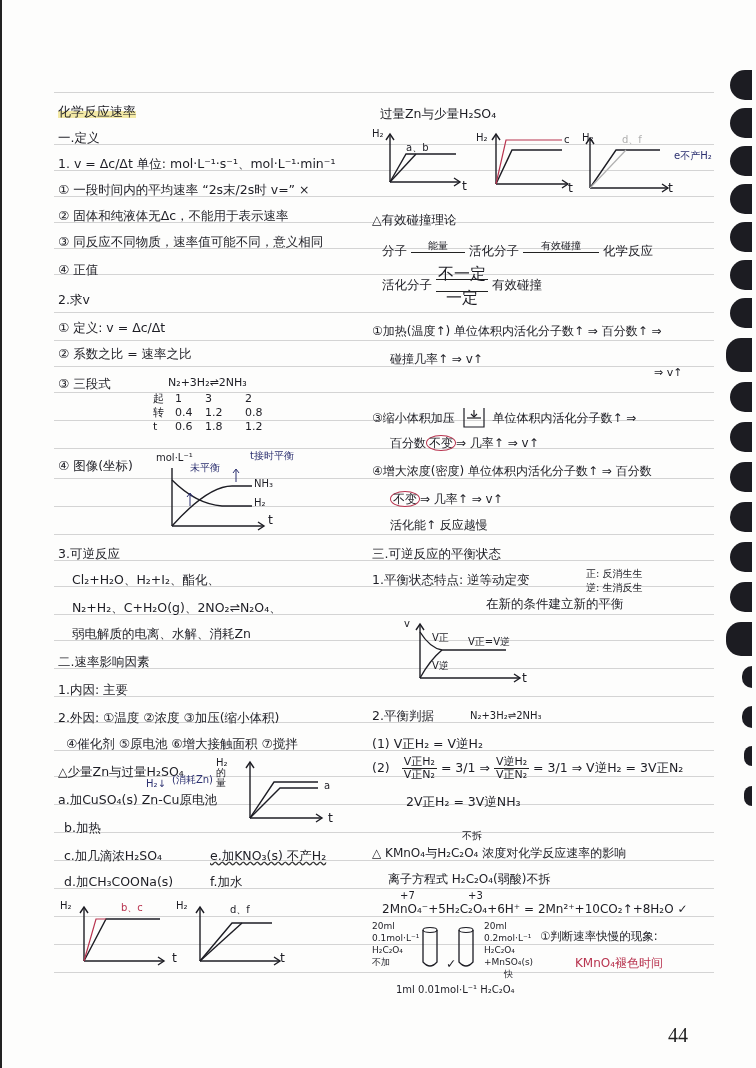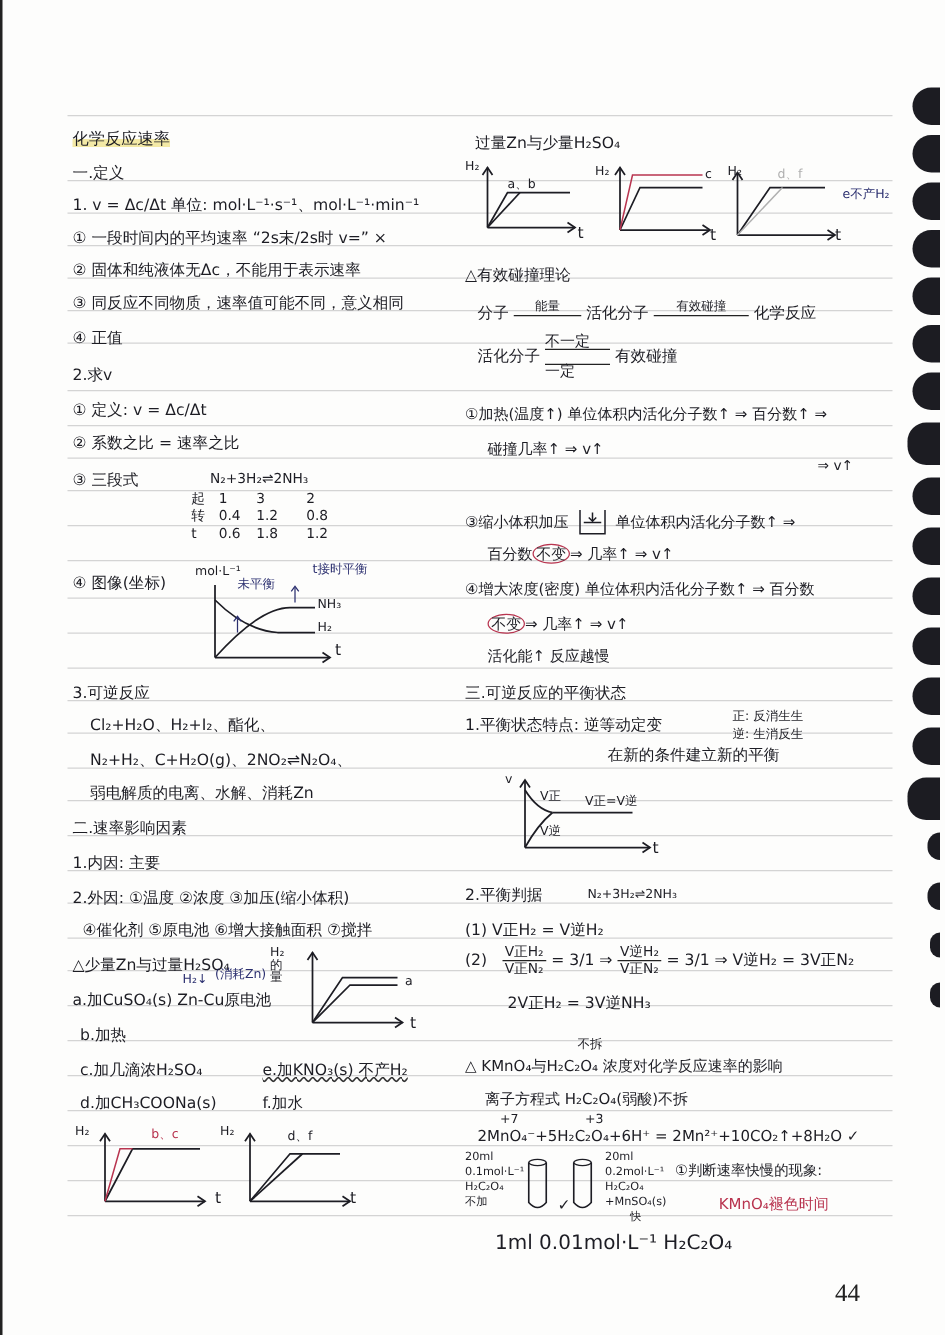--- a/index.html
+++ b/index.html
@@ -258,21 +258,21 @@
     <div class="line" style="top:212px;left:0">△有效碰撞理论</div>
     <div class="line" style="top:240px;left:10px">
       <span>分子</span>
       <span style="display:inline-block;position:relative;width:54px;text-align:center;border-bottom:1px solid #222;font-size:10px;vertical-align:6px">能量</span>
       <span>活化分子</span>
       <span style="display:inline-block;width:76px;text-align:center;border-bottom:1px solid #222;font-size:10px;vertical-align:6px">有效碰撞</span>
       <span>化学反应</span>
     </div>
     <div class="line" style="top:268px;left:10px">
       <span>活化分子</span>
-      <span style="display:inline-block;width:52px;text-align:left;font-size:12px;vertical-align:middle;line-height:11px">
+      <span style="display:inline-block;width:52px;text-align:center;font-size:16px;vertical-align:middle;line-height:11px">
         <span style="display:block;border-bottom:1px solid #222">不一定</span>
         <span style="display:block;border-top:1px solid #222;margin-top:11px">一定</span>
       </span>
       <span>有效碰撞</span>
     </div>
 
     <div class="line" style="top:324px;left:0;font-size:12px">①加热(温度↑) 单位体积内活化分子数↑ ⇒ 百分数↑ ⇒</div>
     <div class="line" style="top:352px;left:18px;font-size:12px">碰撞几率↑ ⇒ v↑</div>
     <div class="line" style="top:366px;left:282px;font-size:11px">⇒ v↑</div>
     <div class="line" style="top:408px;left:0;font-size:12px">
@@ -355,17 +355,17 @@
     </svg>
     <div style="position:absolute;left:112px;top:920px;font-size:9px;line-height:12px">
       <div>20ml</div>
       <div>0.2mol·L⁻¹</div>
       <div>H₂C₂O₄</div>
       <div>+MnSO₄(s)</div>
       <div style="padding-left:20px">快</div>
     </div>
     <div class="line" style="top:930px;left:168px;font-size:11.5px">①判断速率快慢的现象:</div>
     <div class="line red" style="top:956px;left:180px;font-size:12px">KMnO₄褪色时间</div>
-    <div class="line" style="top:984px;left:24px;font-size:16px">1ml 0.01mol·L⁻¹ H₂C₂O₄</div>
+    <div class="line" style="top:984px;left:24px;font-size:10px">1ml 0.01mol·L⁻¹ H₂C₂O₄</div>
   </div>
 
   <div class="pagenum">44</div>
 </div>
 
 </body></html>

